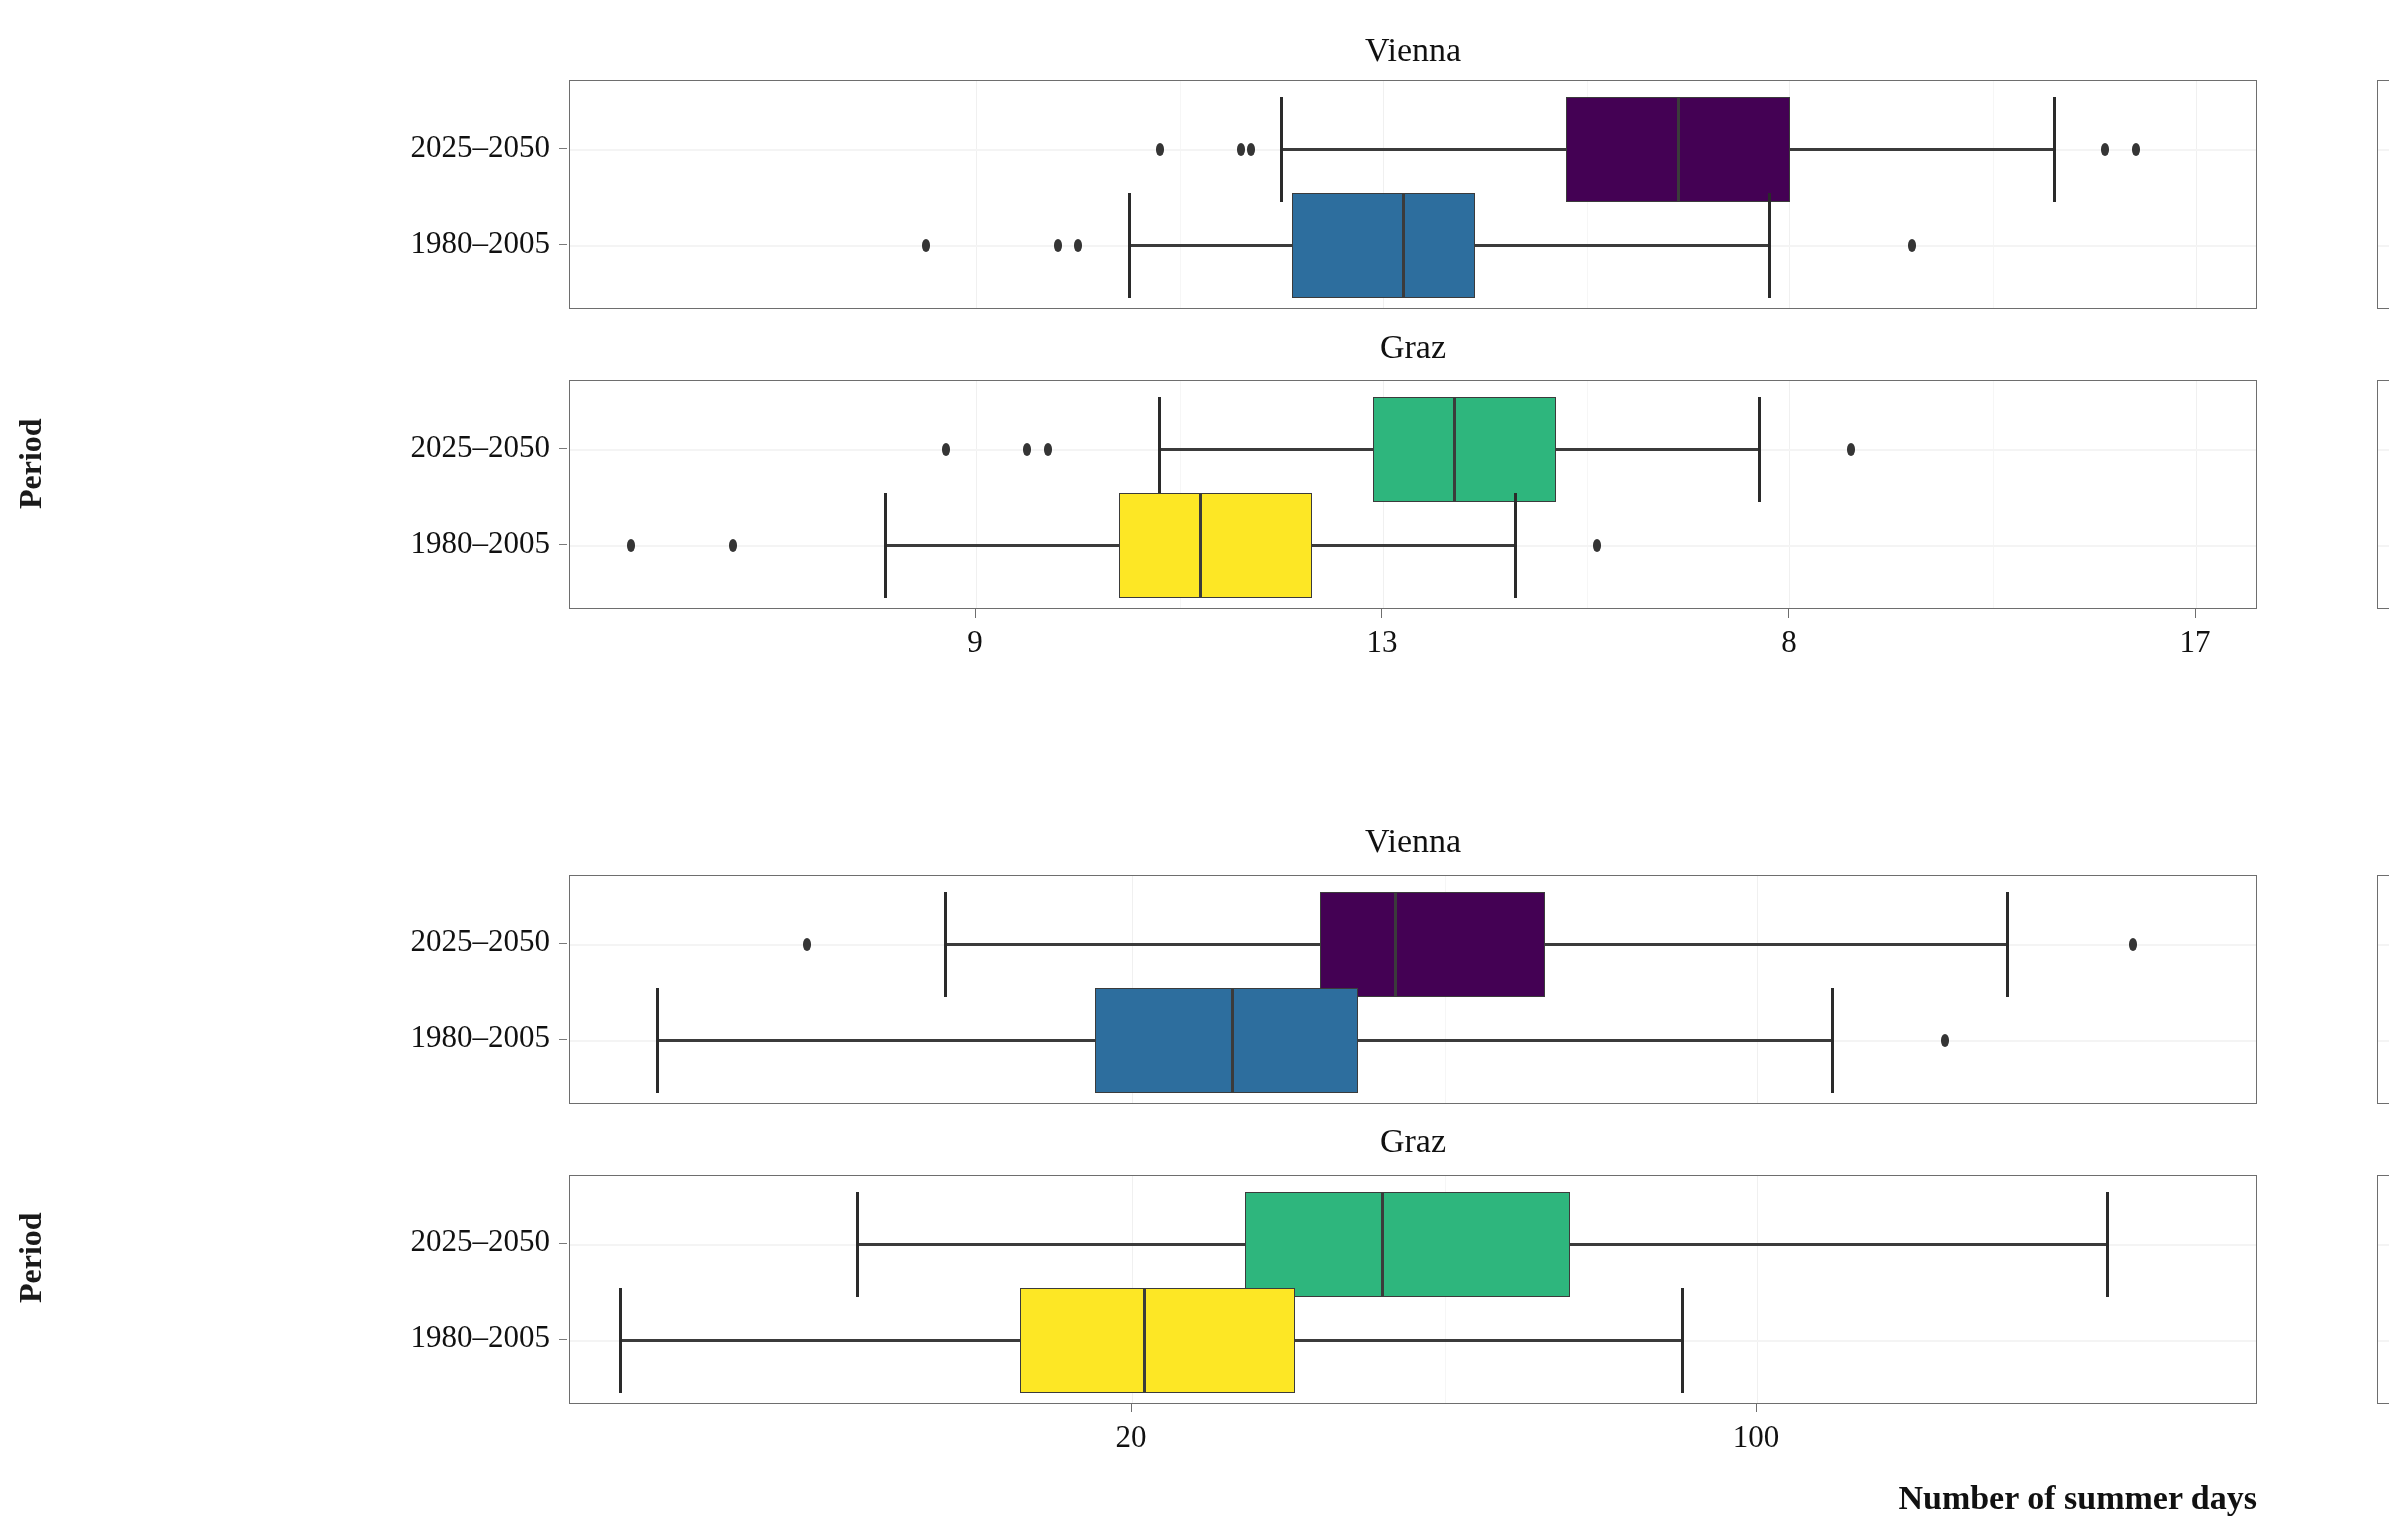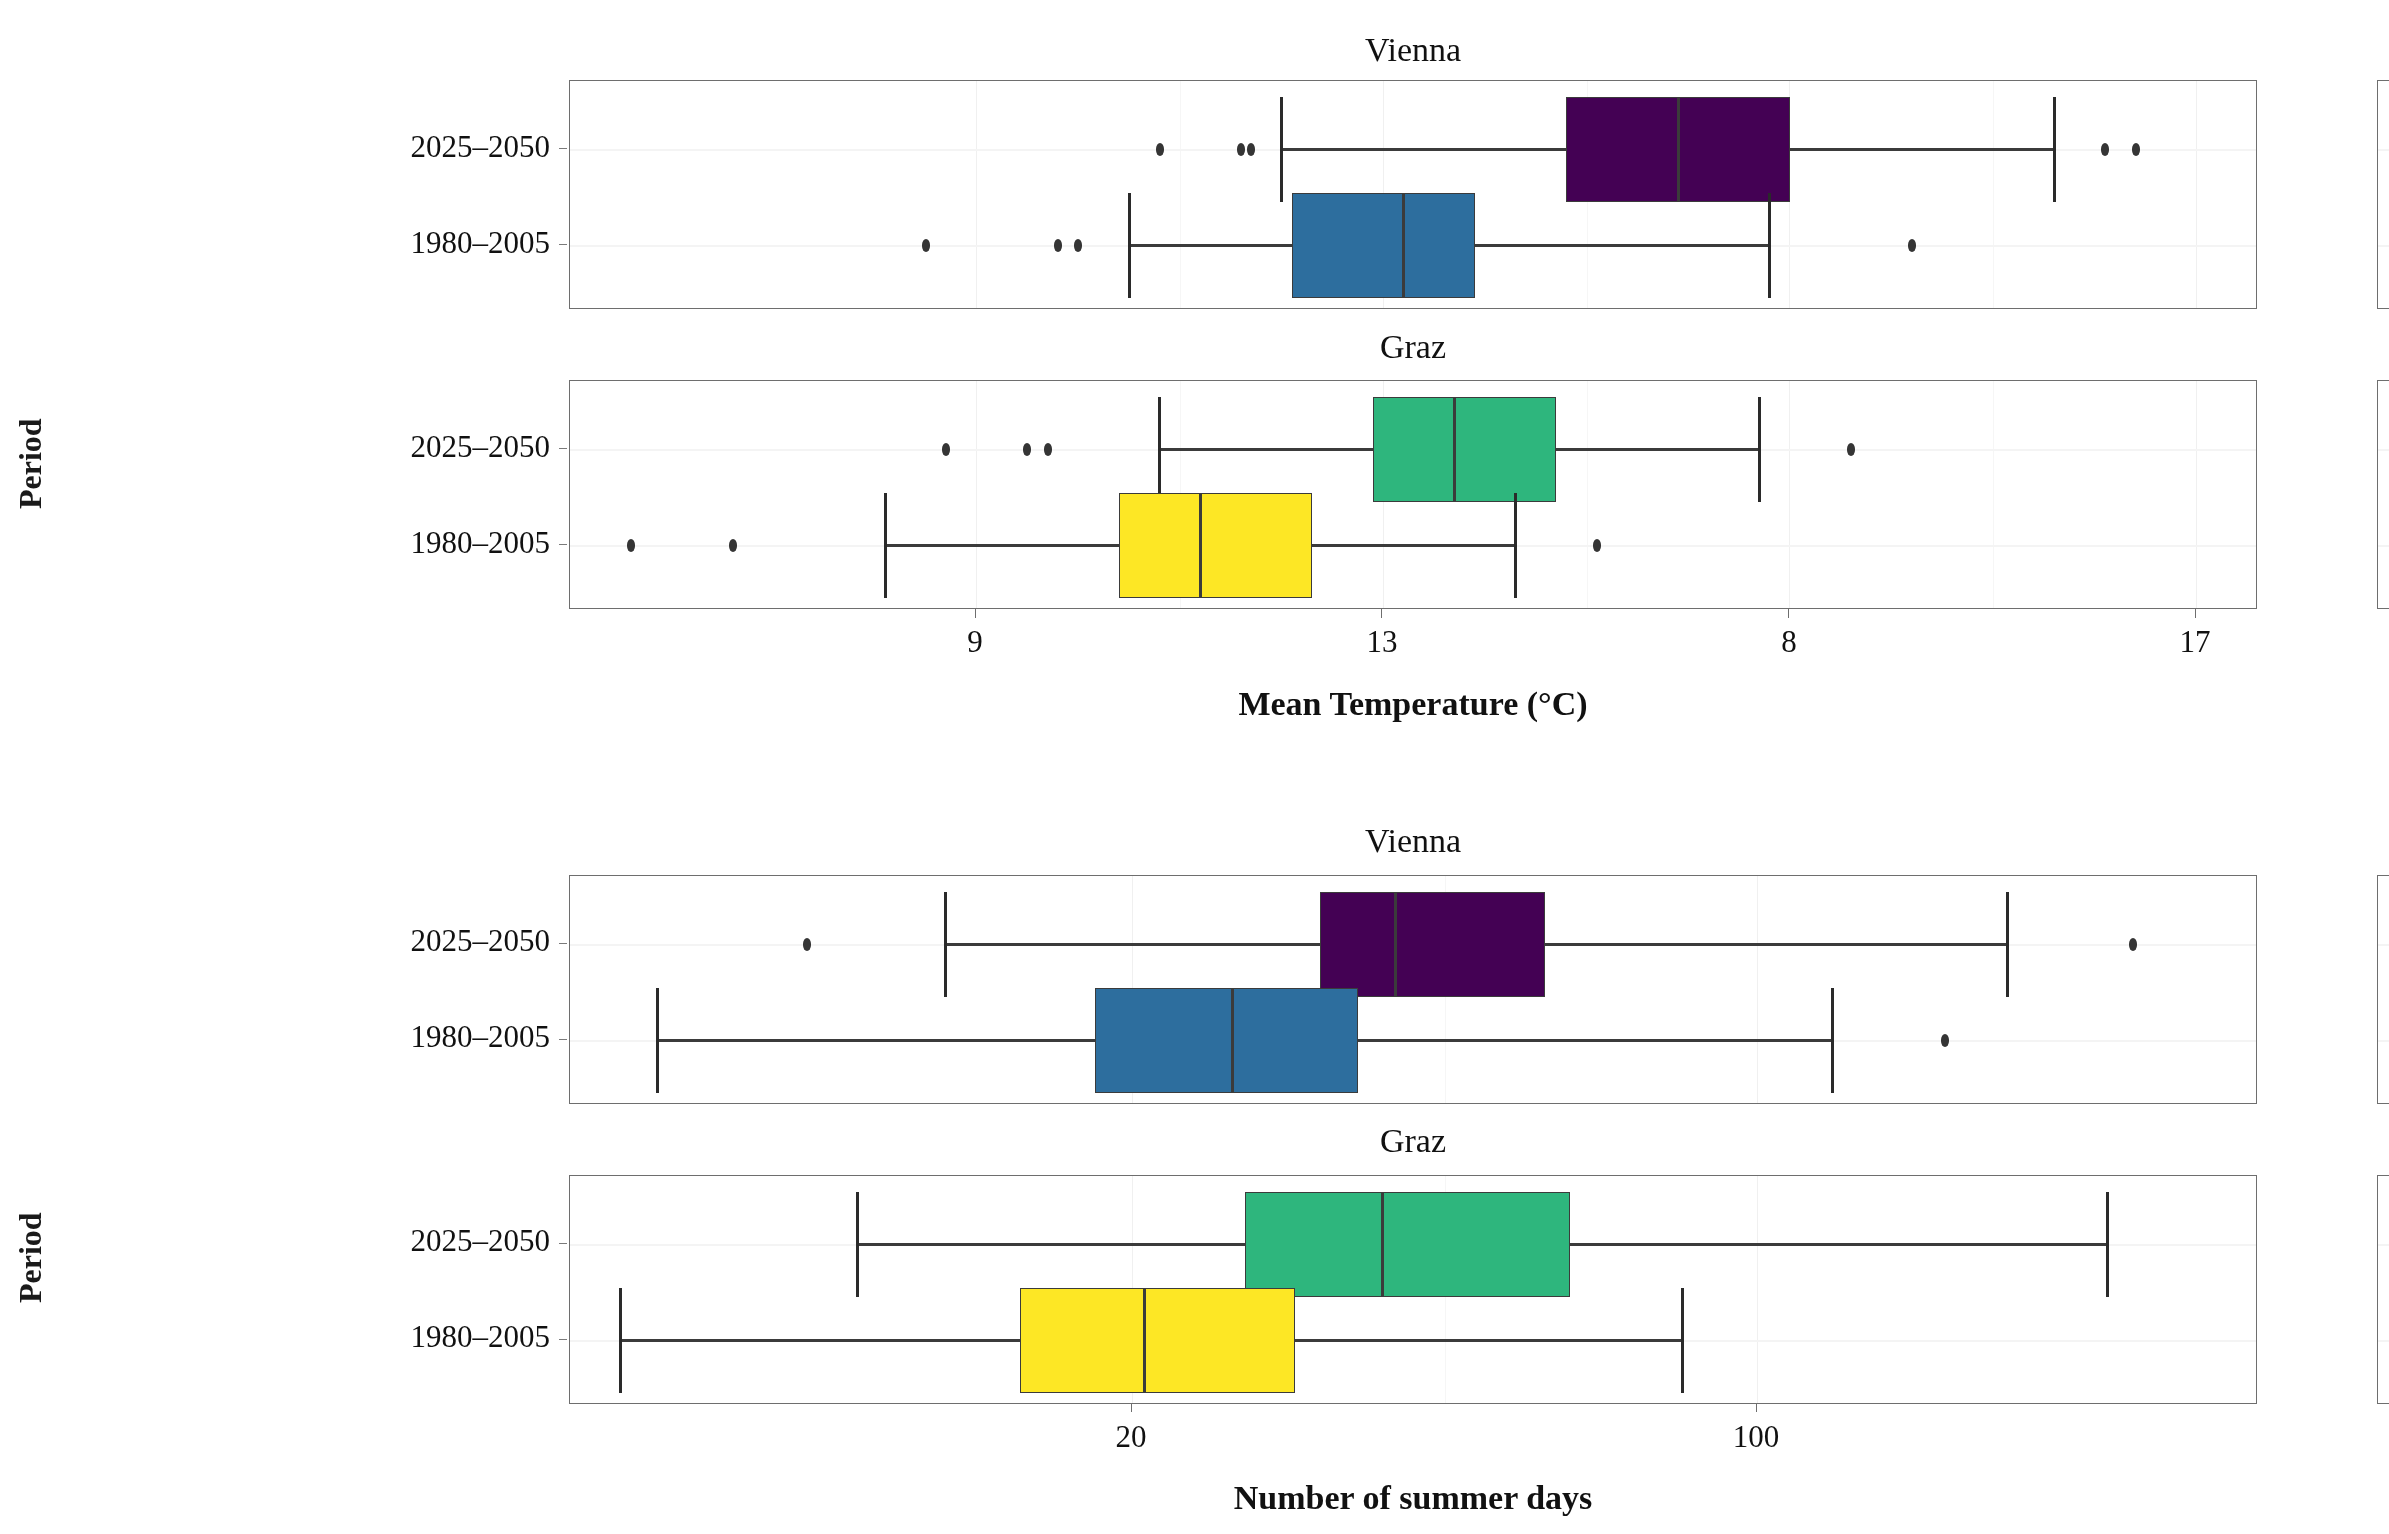--- a/index.html
+++ b/index.html
@@ -145,21 +145,20 @@
     <div class="ylab" style="left: 62px; width: 488px; top: 525px; font-size: 31px;">1980–2005</div>
     <div class="ytick" style="left: 559px; top: 544px;"></div>
     <div class="xtick" style="left: 975px; top: 609px;"></div>
     <div class="xlab" style="left: 937px; width: 76px; top: 624px; font-size: 31px;">9</div>
     <div class="xtick" style="left: 1381px; top: 609px;"></div>
     <div class="xlab" style="left: 1344px; width: 76px; top: 624px; font-size: 31px;">13</div>
     <div class="xtick" style="left: 1788px; top: 609px;"></div>
     <div class="xlab" style="left: 1751px; width: 76px; top: 624px; font-size: 31px;">8</div>
     <div class="xtick" style="left: 2195px; top: 609px;"></div>
     <div class="xlab" style="left: 2157px; width: 76px; top: 624px; font-size: 31px;">17</div>
-    <div class="axis-title" style="left: 569px; width: 1688px; top: 685px; font-size: 34px;">Mean Temperature (°C)</div>
     <div class="facet-title" style="left: 2377px; width: 1688px; top: 31px; font-size: 34px;">Vienna</div>
     <div class="panel" style="left: 2377px; top: 80px; width: 1688px; height: 229px;">
       <div class="rowline" style="top: 68px;"></div>
       <div class="rowline" style="top: 164px;"></div>
     </div>
     <div class="facet-title" style="left: 2377px; width: 1688px; top: 328px; font-size: 34px;">Graz</div>
     <div class="panel" style="left: 2377px; top: 380px; width: 1688px; height: 229px;">
       <div class="rowline" style="top: 68px;"></div>
       <div class="rowline" style="top: 164px;"></div>
       <div class="whisker-line" style="left: 67px; width: 0px; top: 163px;"></div>
@@ -209,21 +208,21 @@
       <div class="median" style="left: 573px; top: 112px; height: 105px;"></div>
     </div>
     <div class="ylab" style="left: 62px; width: 488px; top: 1223px; font-size: 31px;">2025–2050</div>
     <div class="ytick" style="left: 559px; top: 1243px;"></div>
     <div class="ylab" style="left: 62px; width: 488px; top: 1319px; font-size: 31px;">1980–2005</div>
     <div class="ytick" style="left: 559px; top: 1339px;"></div>
     <div class="xtick" style="left: 1131px; top: 1403px;"></div>
     <div class="xlab" style="left: 1093px; width: 76px; top: 1419px; font-size: 31px;">20</div>
     <div class="xtick" style="left: 1756px; top: 1403px;"></div>
     <div class="xlab" style="left: 1718px; width: 76px; top: 1419px; font-size: 31px;">100</div>
-    <div class="axis-title" style="left: 569px; width: 1688px; top: 1479px; font-size: 34px;">Number of summer days</div>
+    <div class="axis-title" style="left: 569px; width: 1688px; top: 1479px; font-size: 34px; text-align: right;">Number of summer days</div>
     <div class="facet-title" style="left: 2377px; width: 1688px; top: 822px; font-size: 34px;">Vienna</div>
     <div class="panel" style="left: 2377px; top: 875px; width: 1688px; height: 229px;">
       <div class="rowline" style="top: 68px;"></div>
       <div class="rowline" style="top: 164px;"></div>
     </div>
     <div class="facet-title" style="left: 2377px; width: 1688px; top: 1122px; font-size: 34px;">Graz</div>
     <div class="panel" style="left: 2377px; top: 1175px; width: 1688px; height: 229px;">
       <div class="rowline" style="top: 68px;"></div>
       <div class="rowline" style="top: 164px;"></div>
     </div>

